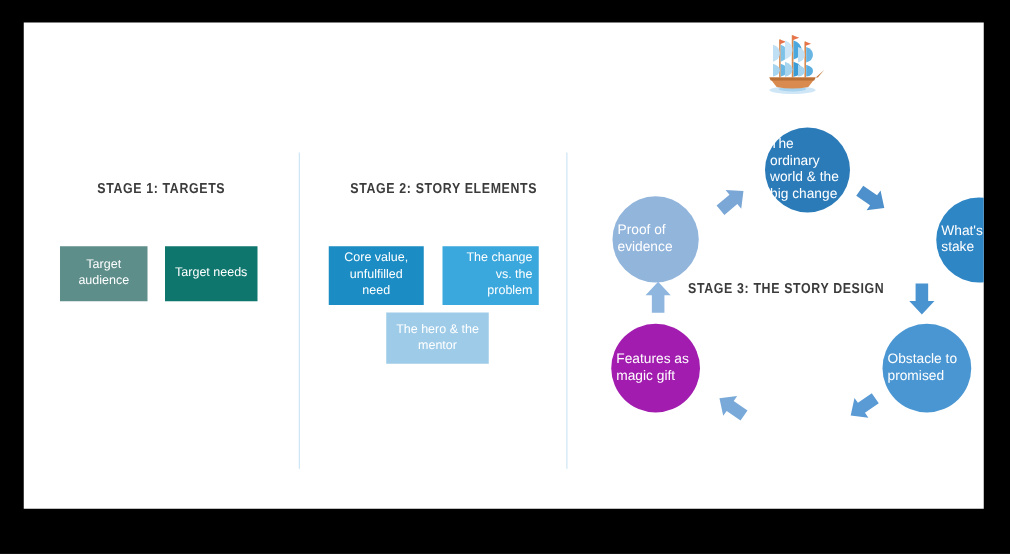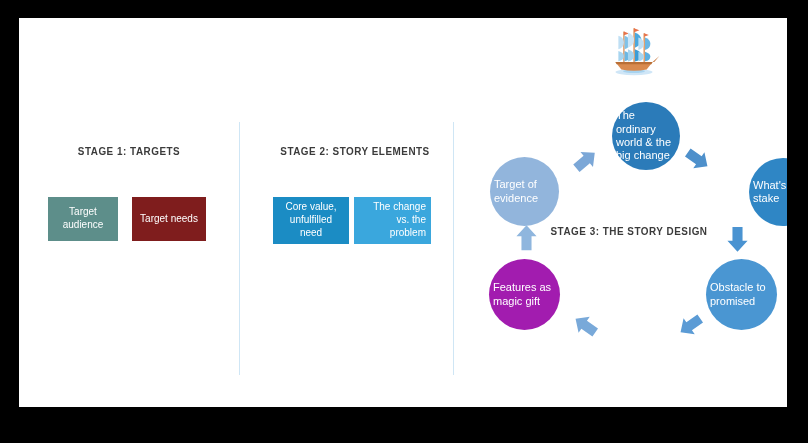--- a/index.html
+++ b/index.html
@@ -78,29 +78,30 @@
 <div id="frame">
   <div id="slide">
 
     <div class="divider" style="left:220px;top:104px;height:253px;"></div>
     <div class="divider" style="left:434px;top:104px;height:253px;"></div>
 
     <div class="stage-title" style="left:25px;top:127px;width:170px;">STAGE 1: TARGETS</div>
 
     <div class="card" style="left:29px;top:179px;width:70px;height:44px;background:#5d8e8a;">Target audience</div>
 
-    <div class="card" style="left:113px;top:179px;width:74px;height:44px;background:#7f1d1d;">Target needs</div>
+    <div class="card" style="left:113px;top:179px;width:74px;height:44px;background:#0f766e;">Target needs</div>
 
 
     <div class="stage-title" style="left:240px;top:127px;width:192px;">STAGE 2: STORY ELEMENTS</div>
 
-    <div class="card" style="left:254px;top:179px;width:76px;height:47px;background:#1b8cc4;">Core value, unfulfilled need</div>
+    <div class="card" style="left:244px;top:179px;width:76px;height:47px;background:#1b8cc4;">Core value, unfulfilled need</div>
 
     <div class="card" style="left:335px;top:179px;width:77px;height:47px;background:#3aa7dd;text-align:right;">The change vs. the problem</div>
 
+    <div class="card" style="left:290px;top:232px;width:82px;height:41px;background:#9ecbe8;">The hero &amp; the mentor</div>
 
     <div class="stage-title" style="left:510px;top:207px;width:200px;">STAGE 3: THE STORY DESIGN</div>
 
     <div id="ship" style="left:588px;top:6px;width:54px;height:54px;">
       <svg viewBox="0 0 64 64" xmlns="http://www.w3.org/2000/svg">
         <ellipse cx="32" cy="57" rx="22" ry="3.6" fill="#cfe6f7"></ellipse>
         <ellipse cx="32" cy="56" rx="13" ry="2.2" fill="#a8d3ef"></ellipse>
 
         <rect x="19.3" y="9" width="1.5" height="36" fill="#d98a4e"></rect>
         <rect x="31.3" y="5" width="1.6" height="40" fill="#d98a4e"></rect>
@@ -133,21 +134,21 @@
 
     <div class="circle" style="left:593px;top:84px;width:68px;height:68px;background:#2b7bb9;">The ordinary world &amp; the big change</div>
 
     <div class="circle" style="left:730px;top:140px;width:68px;height:68px;background:#2f86c5;">What's at stake</div>
 
     <div class="circle" style="left:687px;top:241px;width:71px;height:71px;background:#4a96d2;">Obstacle to promised</div>
 
 
     <div class="circle" style="left:470px;top:241px;width:71px;height:71px;background:#a21caf;">Features as magic gift</div>
 
-    <div class="circle" style="left:471px;top:139px;width:69px;height:69px;background:#92b5dc;">Target of evidence</div>
+    <div class="circle" style="left:471px;top:139px;width:69px;height:69px;background:#92b5dc;">Proof of evidence</div>
 
     <div class="arrow" style="left:551px;top:128px;width:30px;height:30px;">
       <svg viewBox="0 0 40 40" xmlns="http://www.w3.org/2000/svg">
         <g transform="rotate(50 20 20)">
           <path d="M20 3 L33 17 L26.5 17 L26.5 35 L13.5 35 L13.5 17 L7 17 Z" fill="#7ba7d7"></path>
         </g>
       </svg>
     </div>
 
     <div class="arrow" style="left:663px;top:126px;width:30px;height:30px;">

